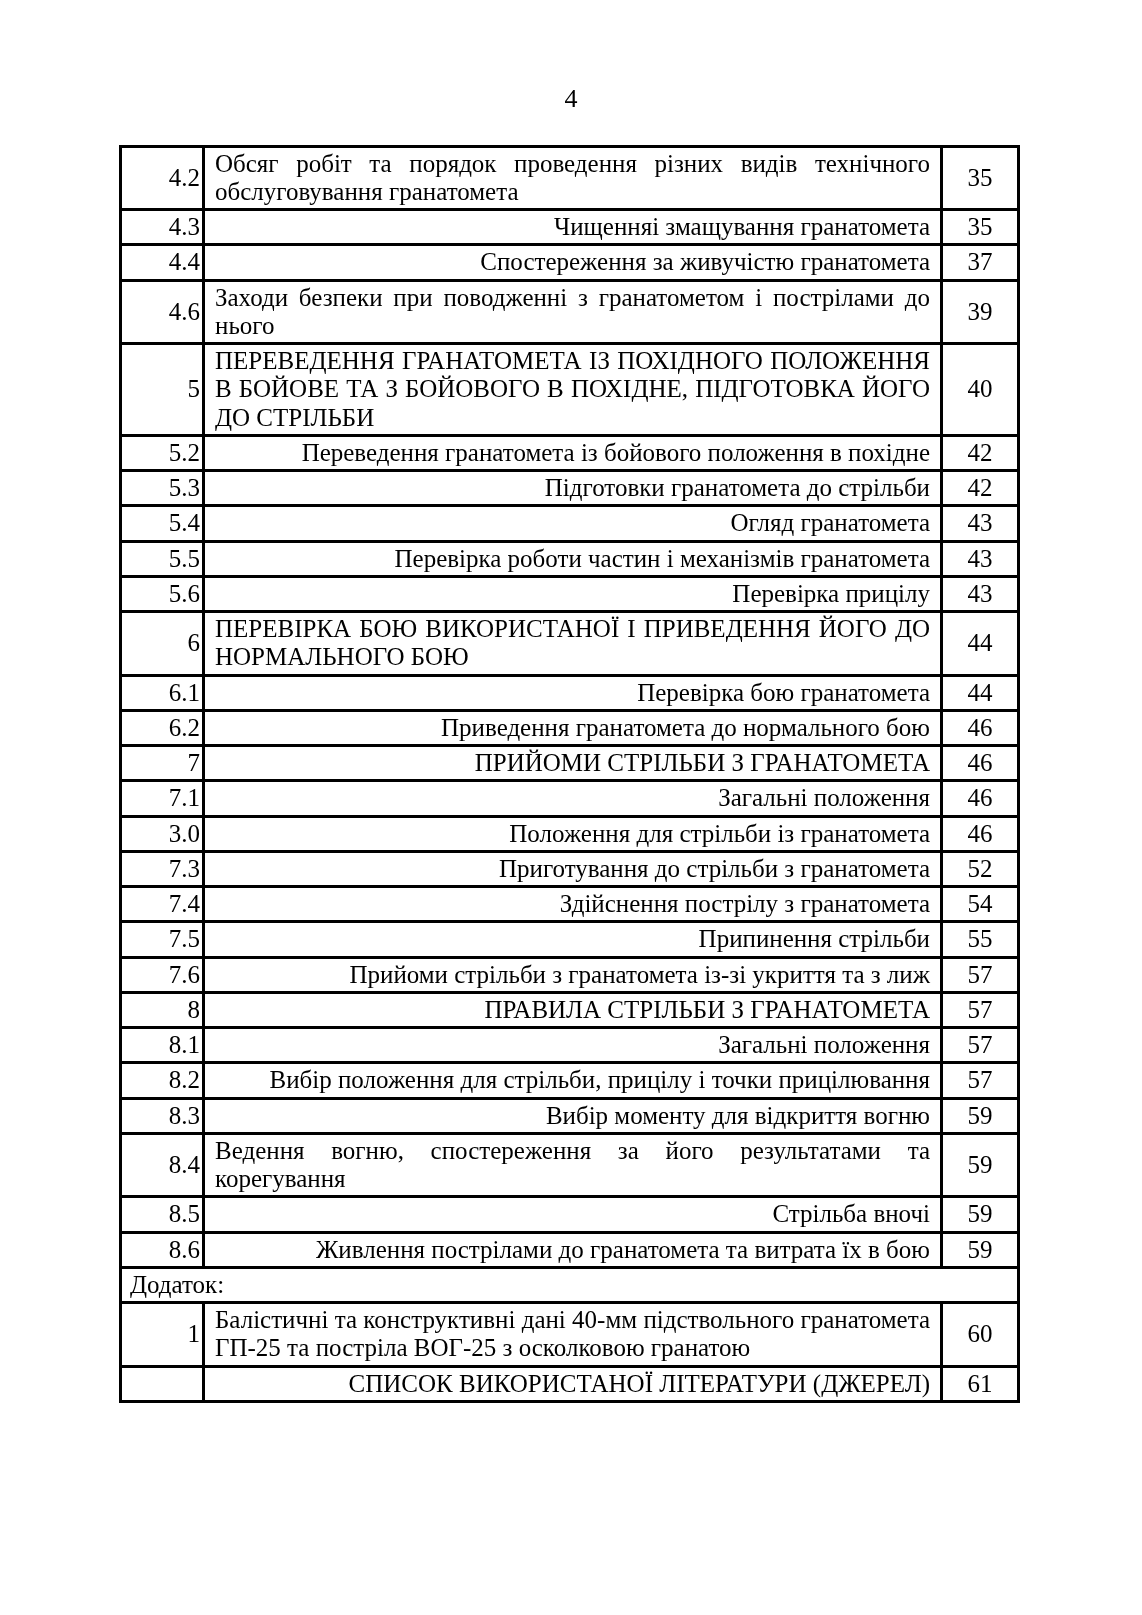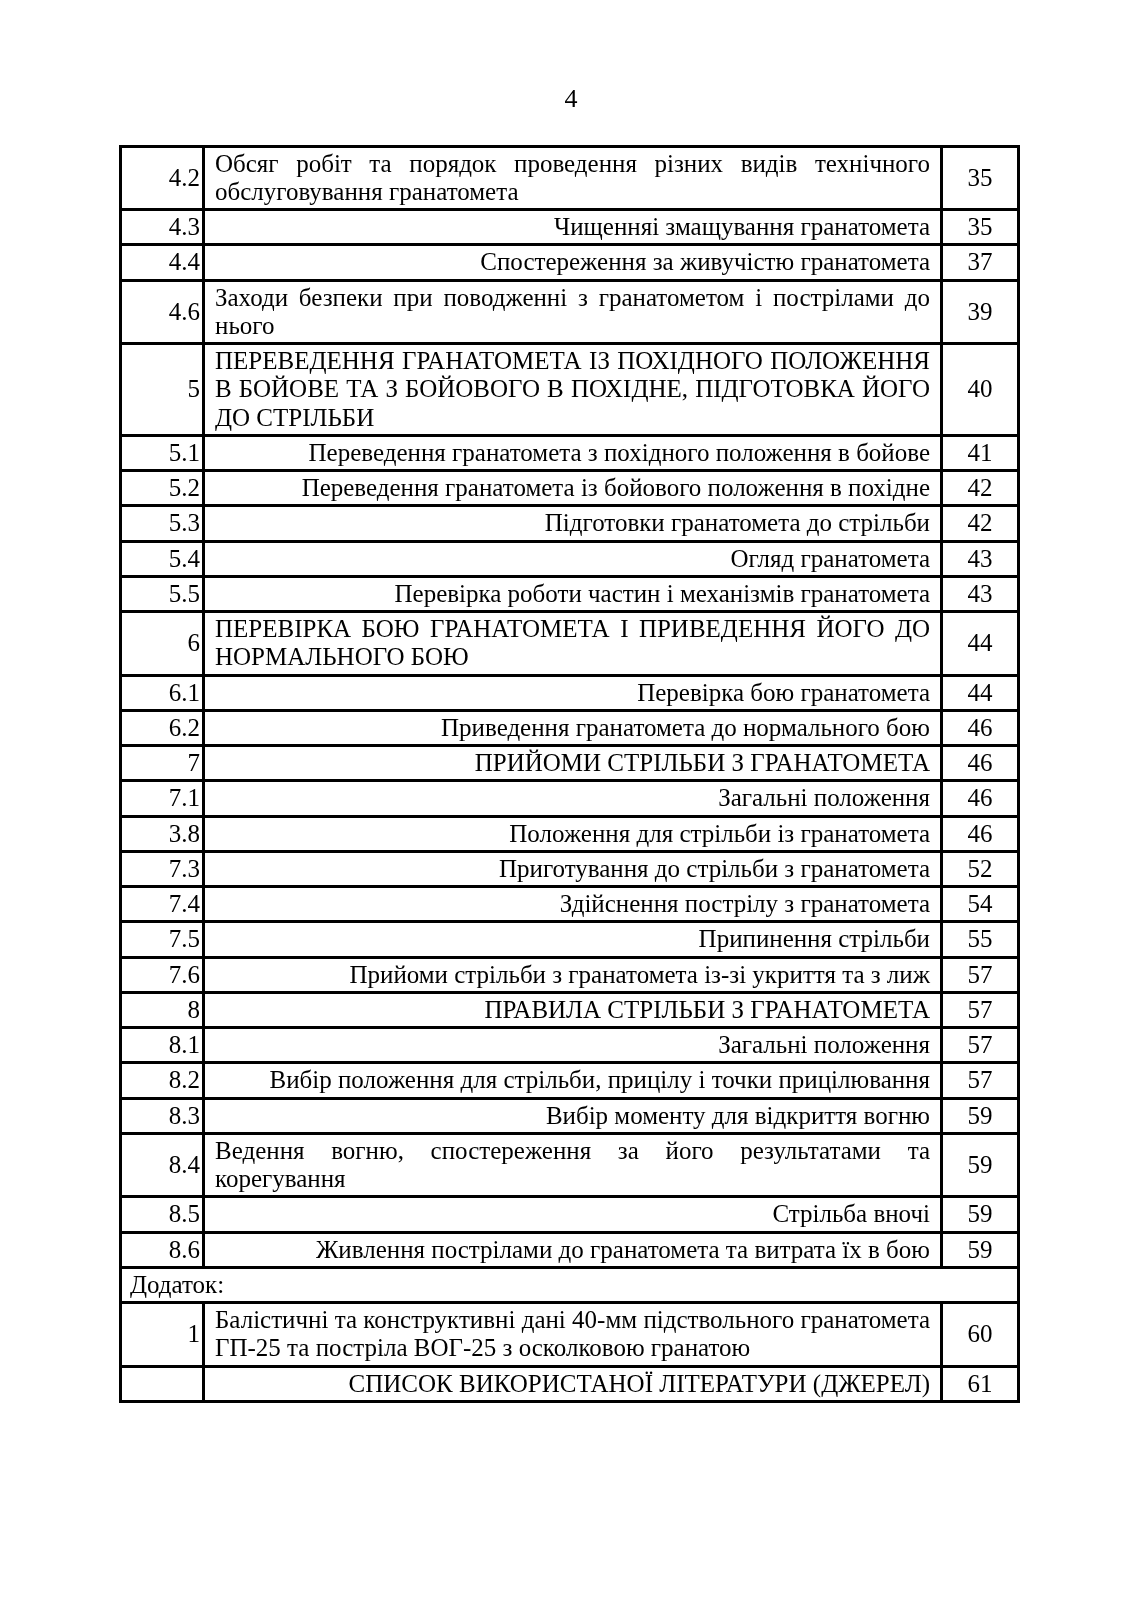--- a/index.html
+++ b/index.html
@@ -92,25 +92,20 @@
     <td class="cell-title justify">Заходи безпеки при поводженні з гранатометом і пострілами до нього</td>
     <td class="cell-page">39</td>
   </tr>
 
   <tr>
     <td class="cell-num">5</td>
     <td class="cell-title justify">ПЕРЕВЕДЕННЯ ГРАНАТОМЕТА ІЗ ПОХІДНОГО ПОЛОЖЕННЯ В БОЙОВЕ ТА З БОЙОВОГО В ПОХІДНЕ, ПІДГОТОВКА ЙОГО ДО СТРІЛЬБИ</td>
     <td class="cell-page">40</td>
   </tr>
 
-  <tr>
-    <td class="cell-num">5.1</td>
-    <td class="cell-title">Переведення гранатомета з похідного положення в бойове</td>
-    <td class="cell-page">41</td>
-  </tr>
 
   <tr>
     <td class="cell-num">5.2</td>
     <td class="cell-title">Переведення гранатомета із бойового положення в похідне</td>
     <td class="cell-page">42</td>
   </tr>
 
   <tr>
     <td class="cell-num">5.3</td>
     <td class="cell-title">Підготовки гранатомета до стрільби</td>
@@ -122,24 +117,29 @@
     <td class="cell-title">Огляд гранатомета</td>
     <td class="cell-page">43</td>
   </tr>
 
   <tr>
     <td class="cell-num">5.5</td>
     <td class="cell-title">Перевірка роботи частин і механізмів гранатомета</td>
     <td class="cell-page">43</td>
   </tr>
 
+  <tr>
+    <td class="cell-num">5.6</td>
+    <td class="cell-title">Перевірка прицілу</td>
+    <td class="cell-page">43</td>
+  </tr>
 
   <tr>
     <td class="cell-num">6</td>
-    <td class="cell-title justify">ПЕРЕВІРКА БОЮ ГРАНАТОМЕТА І ПРИВЕДЕННЯ ЙОГО ДО НОРМАЛЬНОГО БОЮ</td>
+    <td class="cell-title justify">ПЕРЕВІРКА БОЮ ВИКОРИСТАНОЇ І ПРИВЕДЕННЯ ЙОГО ДО НОРМАЛЬНОГО БОЮ</td>
     <td class="cell-page">44</td>
   </tr>
 
   <tr>
     <td class="cell-num">6.1</td>
     <td class="cell-title">Перевірка бою гранатомета</td>
     <td class="cell-page">44</td>
   </tr>
 
   <tr>
@@ -154,21 +154,21 @@
     <td class="cell-page">46</td>
   </tr>
 
   <tr>
     <td class="cell-num">7.1</td>
     <td class="cell-title">Загальні положення</td>
     <td class="cell-page">46</td>
   </tr>
 
   <tr>
-    <td class="cell-num">3.8</td>
+    <td class="cell-num">3.0</td>
     <td class="cell-title">Положення для стрільби із гранатомета</td>
     <td class="cell-page">46</td>
   </tr>
 
   <tr>
     <td class="cell-num">7.3</td>
     <td class="cell-title">Приготування до стрільби з гранатомета</td>
     <td class="cell-page">52</td>
   </tr>
 

